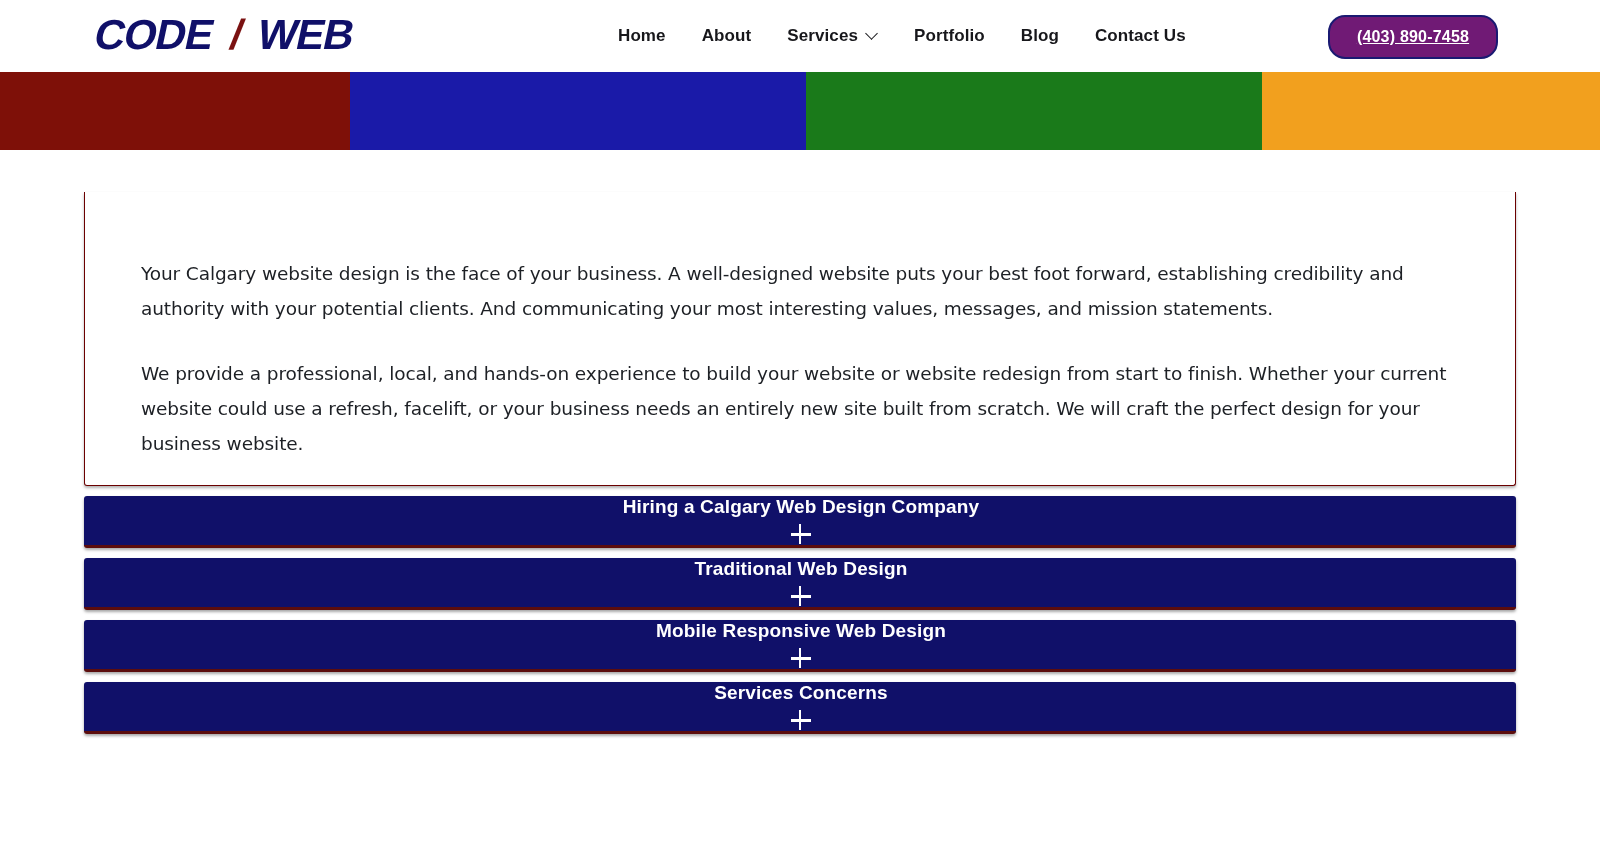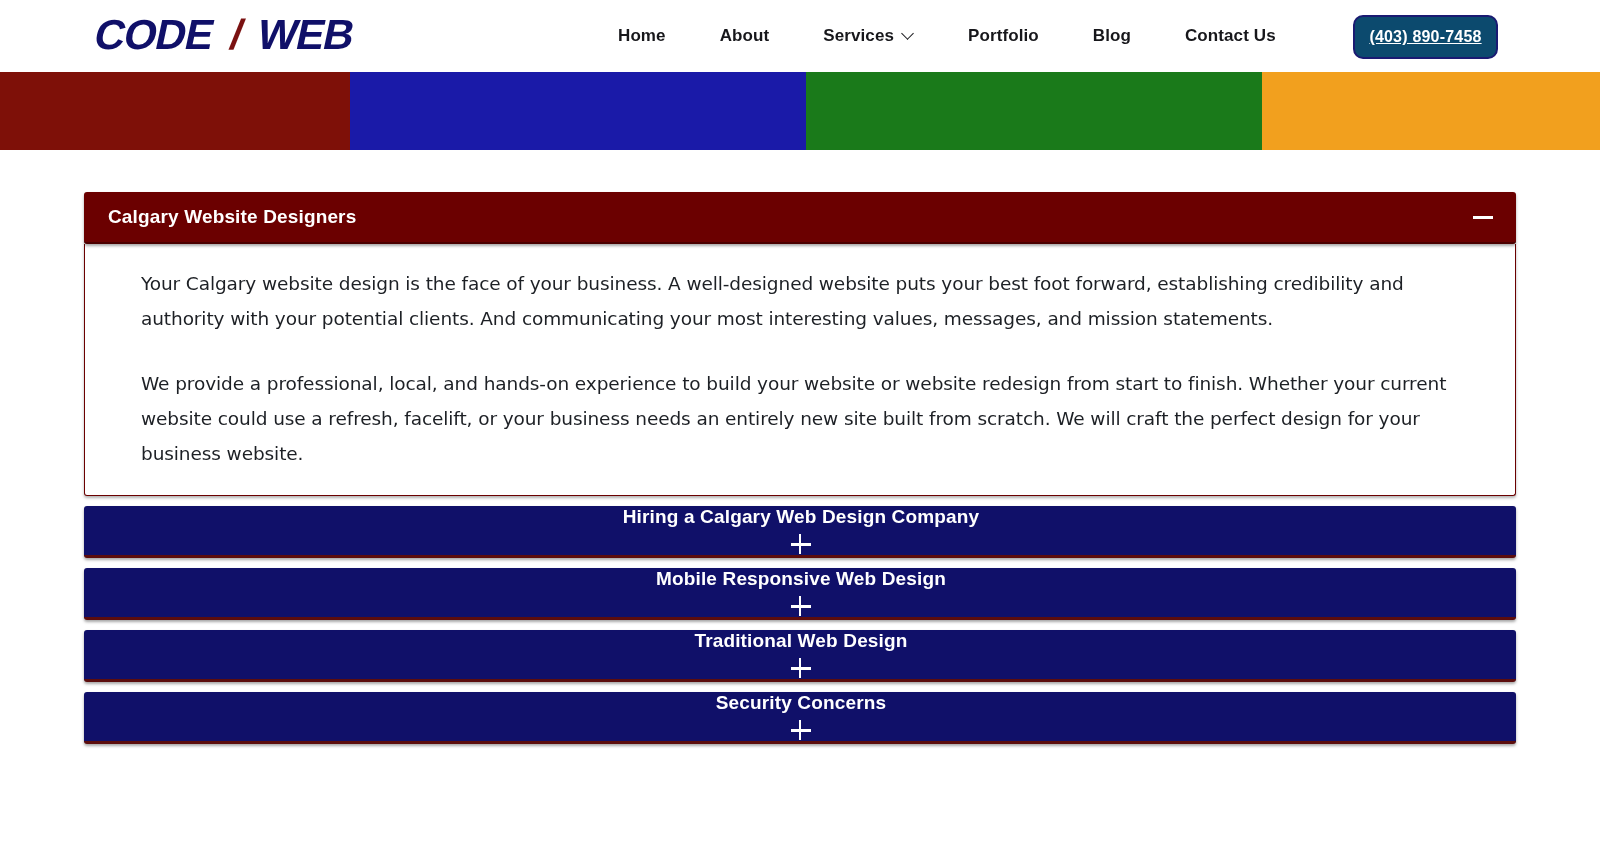--- a/index.html
+++ b/index.html
@@ -34,21 +34,21 @@
 
   .logo-svg { display: block; }
 
   .main-nav {
     position: absolute;
     left: 600px;
     top: 0;
     height: 72px;
     display: flex;
     align-items: center;
-    gap: 18px;
+    gap: 0;
   }
 
   .nav-item {
     font-size: 17px;
     font-weight: 700;
     color: #17171b;
     letter-spacing: 0.1px;
     padding: 0 18px;
     cursor: pointer;
     white-space: nowrap;
@@ -72,25 +72,25 @@
     width: 8px; height: 8px;
     border-right: 1.6px solid #17171b;
     border-bottom: 1.6px solid #17171b;
     transform: rotate(45deg);
   }
 
   .phone-btn {
     position: absolute;
     right: 102px;
     top: 15px;
-    width: 145px;
+    width: 170px;
     height: 44px;
-    background: #0c4a6e;
+    background: #701a75;
     border: 2px solid #1a1a72;
-    border-radius: 10px;
+    border-radius: 17px;
     color: #ffffff;
     font-size: 16px;
     font-weight: 700;
     letter-spacing: 0.2px;
     display: flex;
     align-items: center;
     justify-content: center;
     cursor: pointer;
   }
 
@@ -237,20 +237,21 @@
     padding: 22px 50px 24px 56px;
     box-shadow: 0 2px 3px rgba(0,0,0,.3);
   }
 
   .acc-panel p {
     font-size: 18.5px;
     line-height: 35px;
     color: #1d2025;
     font-family: "DejaVu Sans", sans-serif;
     letter-spacing: -0.1px;
+    margin-top: 42px;
   }
 
   .acc-panel p + p { margin-top: 30px; }
 </style>
 </head>
 <body>
 
 <header class="site-header">
 
   <a class="logo-wrap" href="#">
@@ -298,53 +299,49 @@
     <div class="hero-seg" style="left:350px;width:456px;background:#1a1aa8;"></div>
     <div class="hero-seg" style="left:806px;width:456px;background:#1a7a1a;"></div>
     <div class="hero-seg" style="left:1262px;width:338px;background:#f2a01e;"></div>
   </div>
 </section>
 
 <main class="page-main">
   <div class="accordion">
 
     <div class="acc-item">
-      <div class="acc-header open">
-        <span class="acc-title">Calgary Website Designers</span>
-        <span class="acc-toggle"></span>
-      </div>
       <div class="acc-panel">
         <p>Your Calgary website design is the face of your business. A well-designed website puts your best foot forward, establishing credibility and authority with your potential clients. And communicating your most interesting values, messages, and mission statements.</p>
         <p>We provide a professional, local, and hands-on experience to build your website or website redesign from start to finish. Whether your current website could use a refresh, facelift, or your business needs an entirely new site built from scratch. We will craft the perfect design for your business website.</p>
       </div>
     </div>
 
     <div class="acc-item">
       <div class="acc-header closed">
         <span class="acc-title">Hiring a Calgary Web Design Company</span>
         <span class="acc-toggle plus"></span>
       </div>
     </div>
 
 
     <div class="acc-item">
       <div class="acc-header closed">
+        <span class="acc-title">Traditional Web Design</span>
+        <span class="acc-toggle plus"></span>
+      </div>
+    </div>
+
+    <div class="acc-item">
+      <div class="acc-header closed">
         <span class="acc-title">Mobile Responsive Web Design</span>
         <span class="acc-toggle plus"></span>
       </div>
     </div>
 
     <div class="acc-item">
       <div class="acc-header closed">
-        <span class="acc-title">Traditional Web Design</span>
-        <span class="acc-toggle plus"></span>
-      </div>
-    </div>
-
-    <div class="acc-item">
-      <div class="acc-header closed">
-        <span class="acc-title">Security Concerns</span>
+        <span class="acc-title">Services Concerns</span>
         <span class="acc-toggle plus"></span>
       </div>
     </div>
 
   </div>
 </main>
 
 </body></html>

